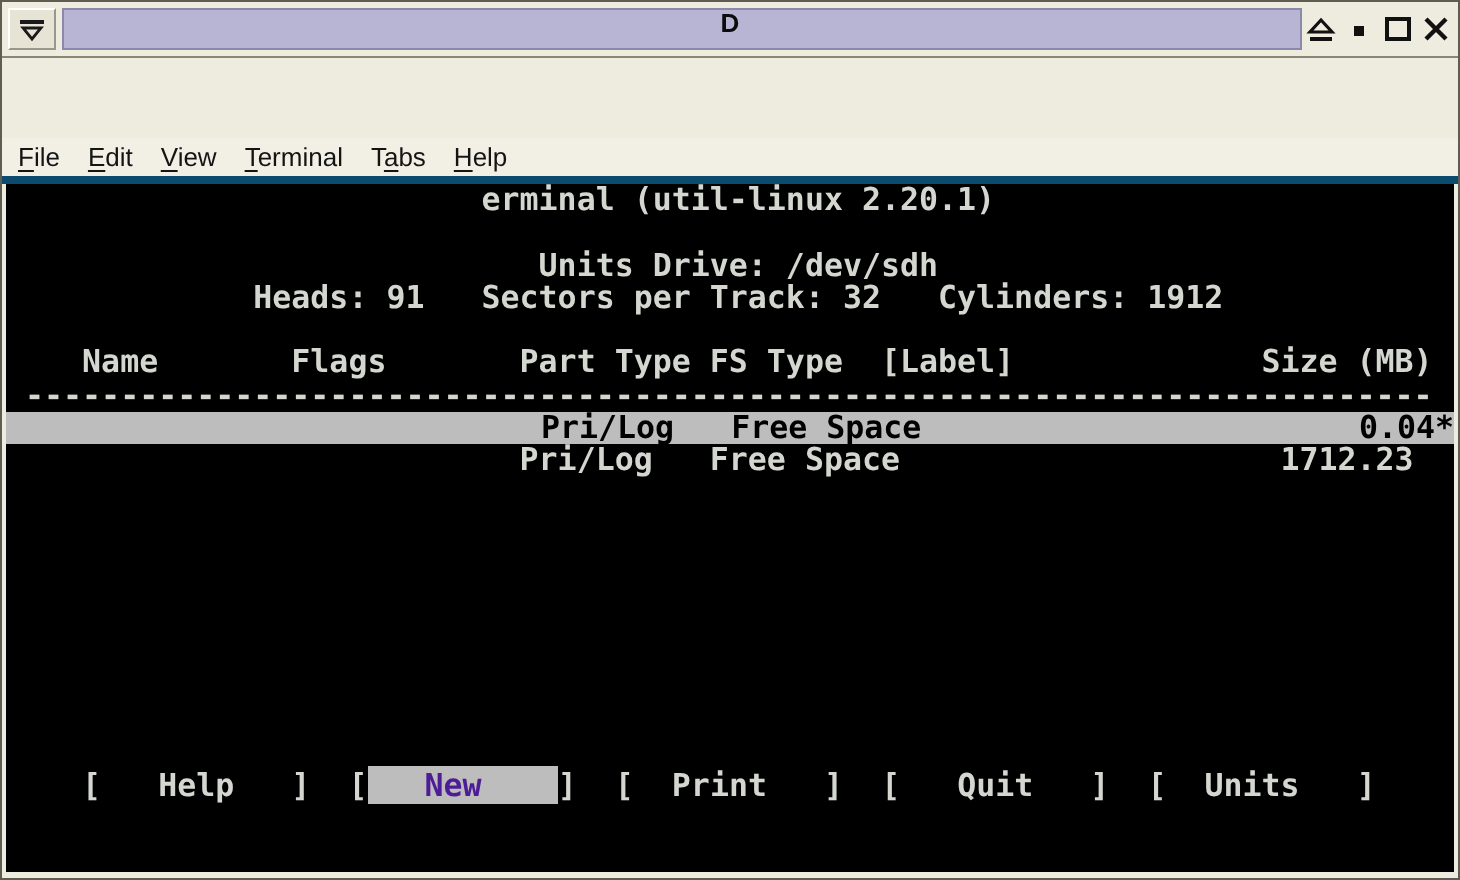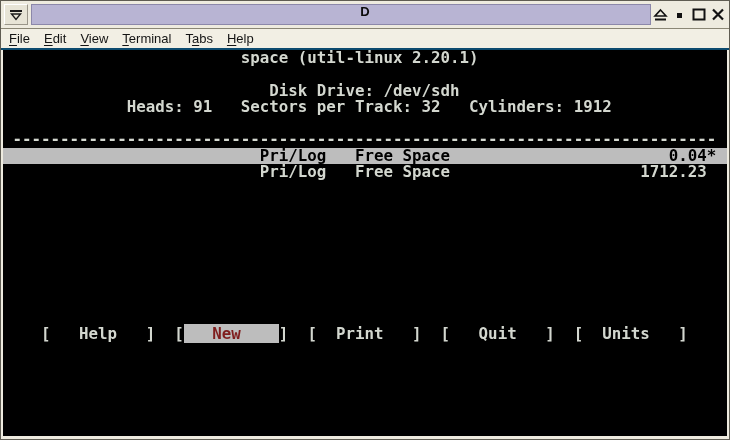--- a/index.html
+++ b/index.html
@@ -33,38 +33,38 @@
   }
   .controls{
     position:absolute;right:2px;top:3px;height:21px;display:flex;align-items:center;
   }
   .ctrl{
     width:19px;height:21px;display:flex;align-items:center;justify-content:center;cursor:pointer;
   }
   
   .menubar{
     height:19px;flex:0 0 auto;display:flex;align-items:center;
-    background:#f2efe4;border-bottom:2px solid #0c4a6e;
-    padding-left:8px;font-size:13px;color:#141414;
+    background:#f2efe4;border-bottom:4px solid #0c4a6e;
+    padding-left:8px;font-size:13px;color:#141414;margin-top:40px;
   }
   .menu-item{margin-right:14px;cursor:pointer;white-space:nowrap;}
   .menu-item u{text-decoration:underline;text-underline-offset:2px;}
   
   .terminal{
     flex:1 1 auto;margin:0 2px 3px 2px;background:var(--term-bg,#000);
     overflow:hidden;position:relative;
     font-family:"DejaVu Sans Mono",monospace;font-weight:bold;font-size:15.8px;
     color:var(--term-fg,#d3d7cf);
   }
   .trow{
     height:16.25px;line-height:16.25px;white-space:pre;
   }
-  .trow.selected{background:var(--term-sel,#bdbdbd);color:#000;}
+  .trow.selected{background:var(--term-sel,#bdbdbd);color:#000;text-align:right;}
   .seg{white-space:pre;}
-  .seg.selected{background:var(--term-sel,#bdbdbd);color:#7f1d1d;}
+  .seg.selected{background:var(--term-sel,#bdbdbd);color:#4c1d95;}
   .seg.cursor{background:var(--term-cursor,#c00);color:var(--term-cursor,#c00);}
 </style>
 </head>
 <body>
 
 <div class="window">
 
   <div class="titlebar">
     <div class="wm-menu-btn">
       <svg width="14" height="13">
@@ -102,25 +102,26 @@
   <div class="menubar">
       <div class="menu-item"><u>F</u>ile</div>
       <div class="menu-item"><u>E</u>dit</div>
       <div class="menu-item"><u>V</u>iew</div>
       <div class="menu-item"><u>T</u>erminal</div>
       <div class="menu-item">T<u>a</u>bs</div>
       <div class="menu-item"><u>H</u>elp</div>
     </div>
 
   <div class="terminal">
-      <div class="trow"><span class="seg">                         space (util-linux 2.20.1)</span></div>
+      <div class="trow"><span class="seg">                         erminal (util-linux 2.20.1)</span></div>
       <div class="trow"><span class="seg"></span></div>
-      <div class="trow"><span class="seg">                            Disk Drive: /dev/sdh</span></div>
+      <div class="trow"><span class="seg">                            Units Drive: /dev/sdh</span></div>
       <div class="trow"><span class="seg">             Heads: 91   Sectors per Track: 32   Cylinders: 1912</span></div>
       <div class="trow"><span class="seg"></span></div>
+      <div class="trow"><span class="seg">    Name       Flags       Part Type FS Type  [Label]             Size (MB)</span></div>
       <div class="trow"><span class="seg"> --------------------------------------------------------------------------</span></div>
       <div class="trow selected"><span class="seg">                           Pri/Log   Free Space                       0.04*</span></div>
       <div class="trow"><span class="seg">                           Pri/Log   Free Space                    1712.23</span></div>
       <div class="trow"><span class="seg"></span></div>
       <div class="trow"><span class="seg"></span></div>
       <div class="trow"><span class="seg"></span></div>
       <div class="trow"><span class="seg"></span></div>
       <div class="trow"><span class="seg"></span></div>
       <div class="trow"><span class="seg"></span></div>
       <div class="trow"><span class="seg"></span></div>

